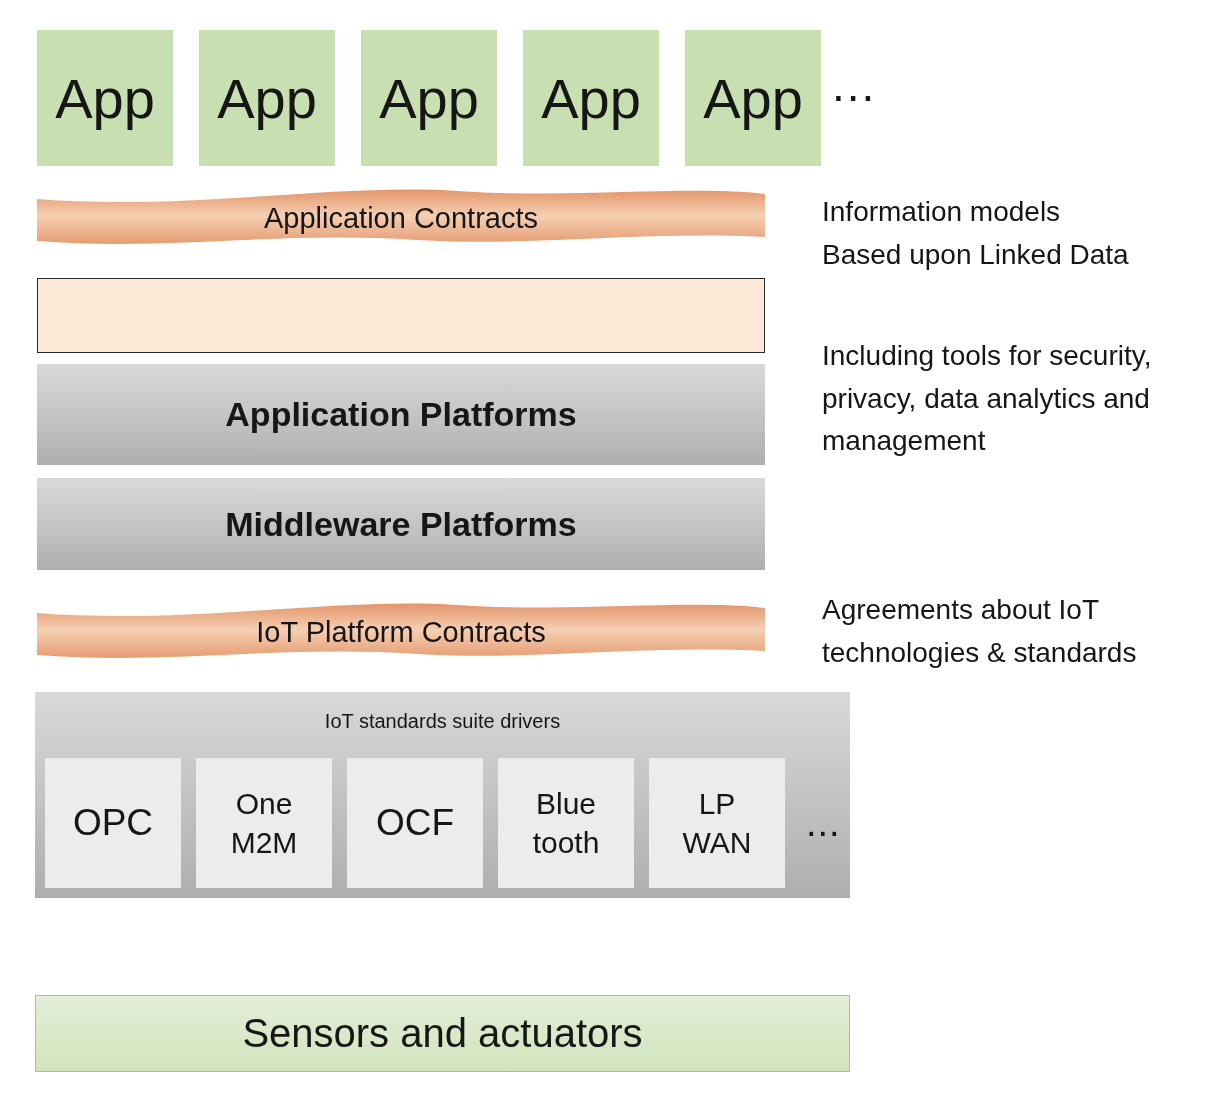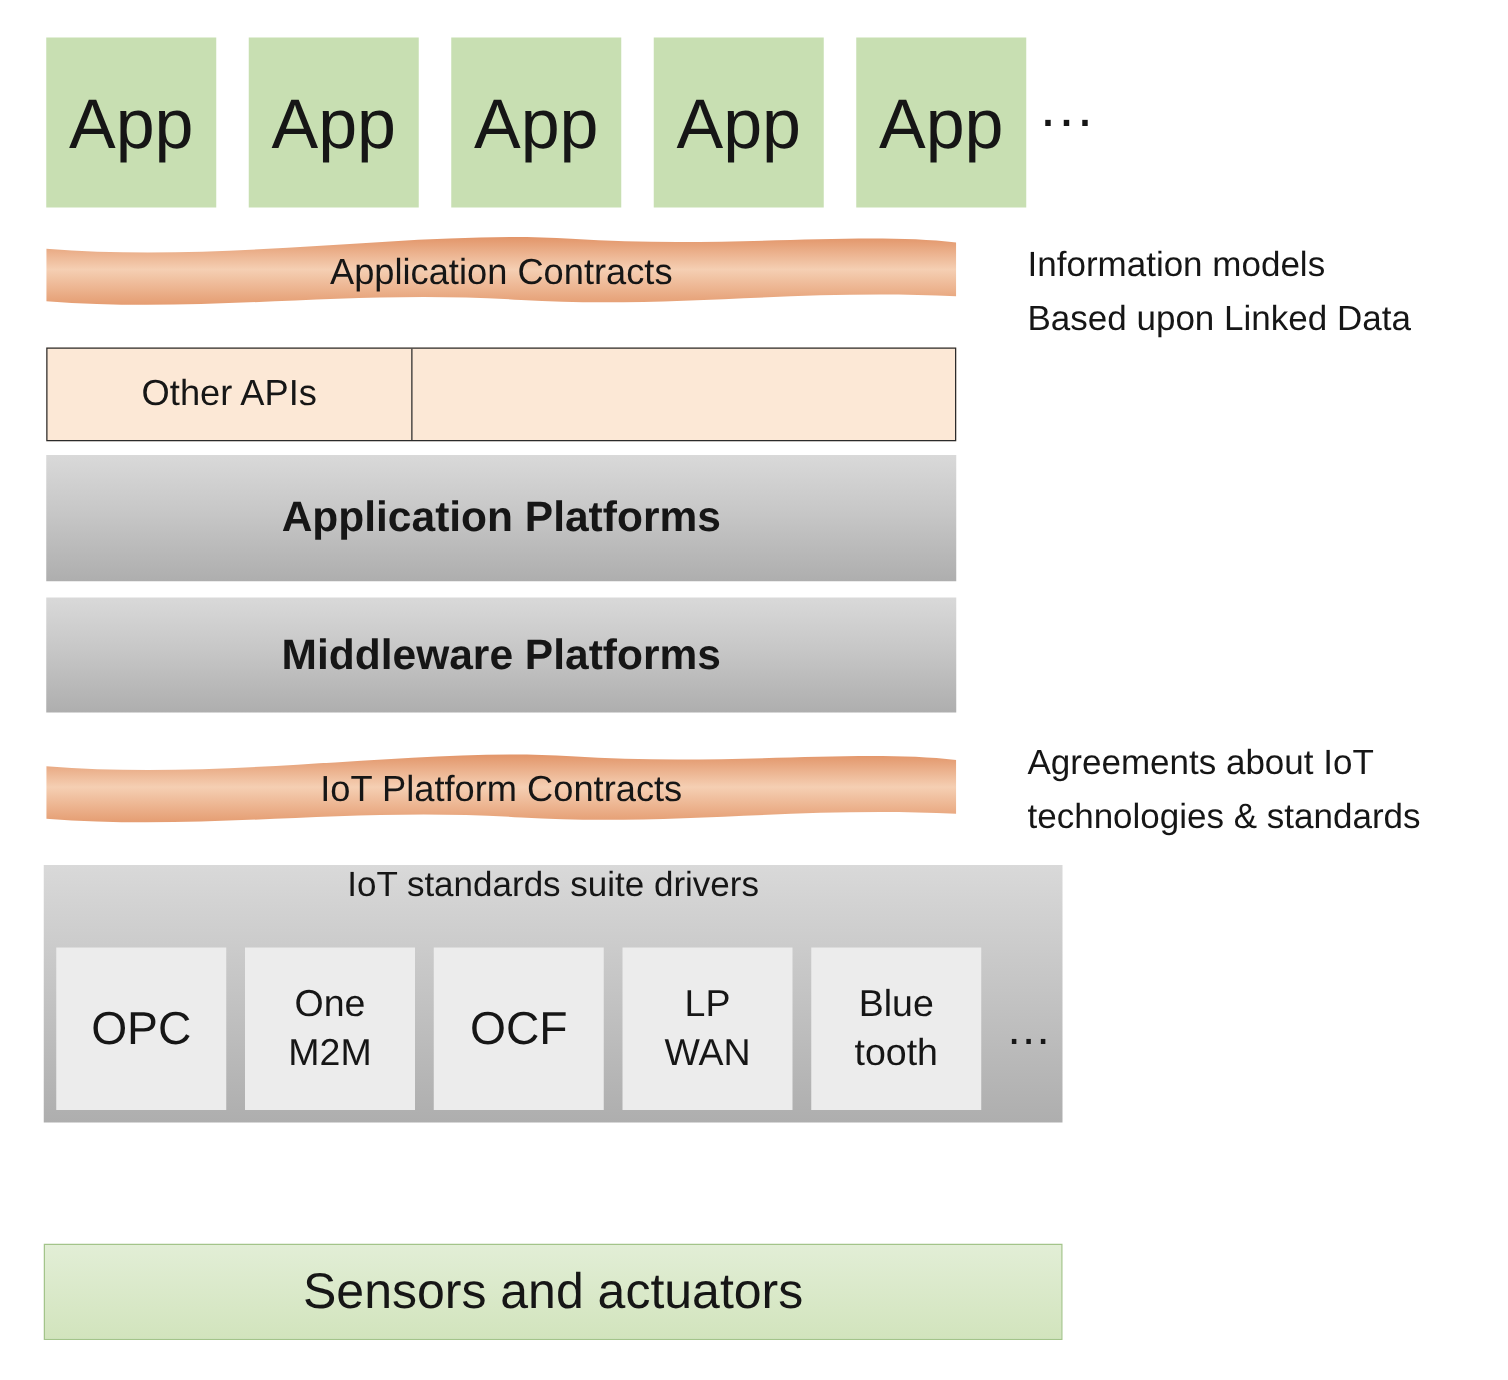--- a/index.html
+++ b/index.html
@@ -117,21 +117,22 @@
     left: 35px;
     top: 692px;
     width: 815px;
     height: 206px;
     background: linear-gradient(180deg,
       var(--platform-gray-light, #d9d9d9) 0%,
       var(--platform-gray-dark, #aeaeae) 100%);
   }
   .drivers-title {
     text-align: center;
-    font-size: 28px;
+    padding-top: 18px;
+    font-size: 20px;
   }
   .drivers-row {
     position: absolute;
     left: 10px;
     top: 66px;
     display: flex;
     gap: 15px;
     align-items: center;
   }
   .driver-box {
@@ -203,48 +204,50 @@
     <svg class="wave" viewBox="0 0 728 67" preserveAspectRatio="none">
       <path d="M0,14 C150,26 300,-2 420,6 C540,14 650,0 728,9 L728,52 C600,46 500,62 380,55 C240,46 130,66 0,56 Z" fill="url(#orangeGrad)"></path>
     </svg>
     <span class="banner-label">Application Contracts</span>
   </div>
 
   <div class="annotation ann-info">Information models
 Based upon Linked Data</div>
 
   <div class="api-row">
-    <div class="api-cell api-cell-other">Other APIs</div>
   </div>
 
   <div class="platform platform-application">Application Platforms</div>
 
+  <div class="annotation ann-tools">Including tools for security,
+privacy, data analytics and
+management</div>
 
   <div class="platform platform-middleware">Middleware Platforms</div>
 
   <div class="banner banner-iot-contracts">
     <svg class="wave" viewBox="0 0 728 67" preserveAspectRatio="none">
       <path d="M0,14 C150,26 300,-2 420,6 C540,14 650,0 728,9 L728,52 C600,46 500,62 380,55 C240,46 130,66 0,56 Z" fill="url(#orangeGrad)"></path>
     </svg>
     <span class="banner-label">IoT Platform Contracts</span>
   </div>
 
   <div class="annotation ann-agree">Agreements about IoT
 technologies &amp; standards</div>
 
   <div class="drivers">
     <div class="drivers-title">IoT standards suite drivers</div>
     <div class="drivers-row">
       <div class="driver-box lg">OPC</div>
       <div class="driver-box">One
 M2M</div>
       <div class="driver-box lg">OCF</div>
+      <div class="driver-box">Blue
+tooth</div>
       <div class="driver-box">LP
 WAN</div>
-      <div class="driver-box">Blue
-tooth</div>
       <div class="drivers-ellipsis">...</div>
     </div>
   </div>
 
   <div class="stack-row row-sensors">Sensors and actuators</div>
 
 </div>
 
 </body></html>

